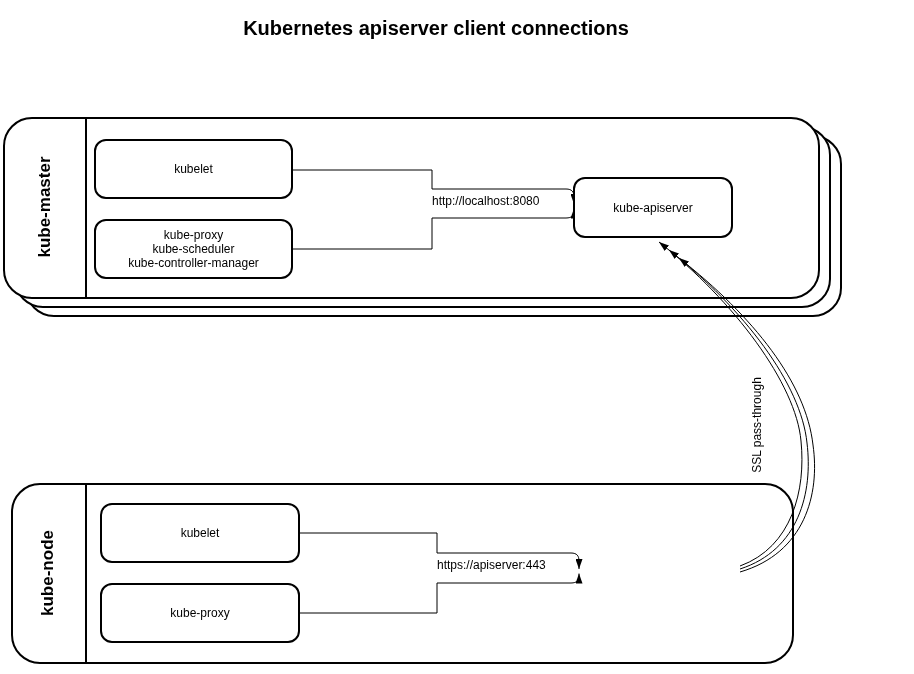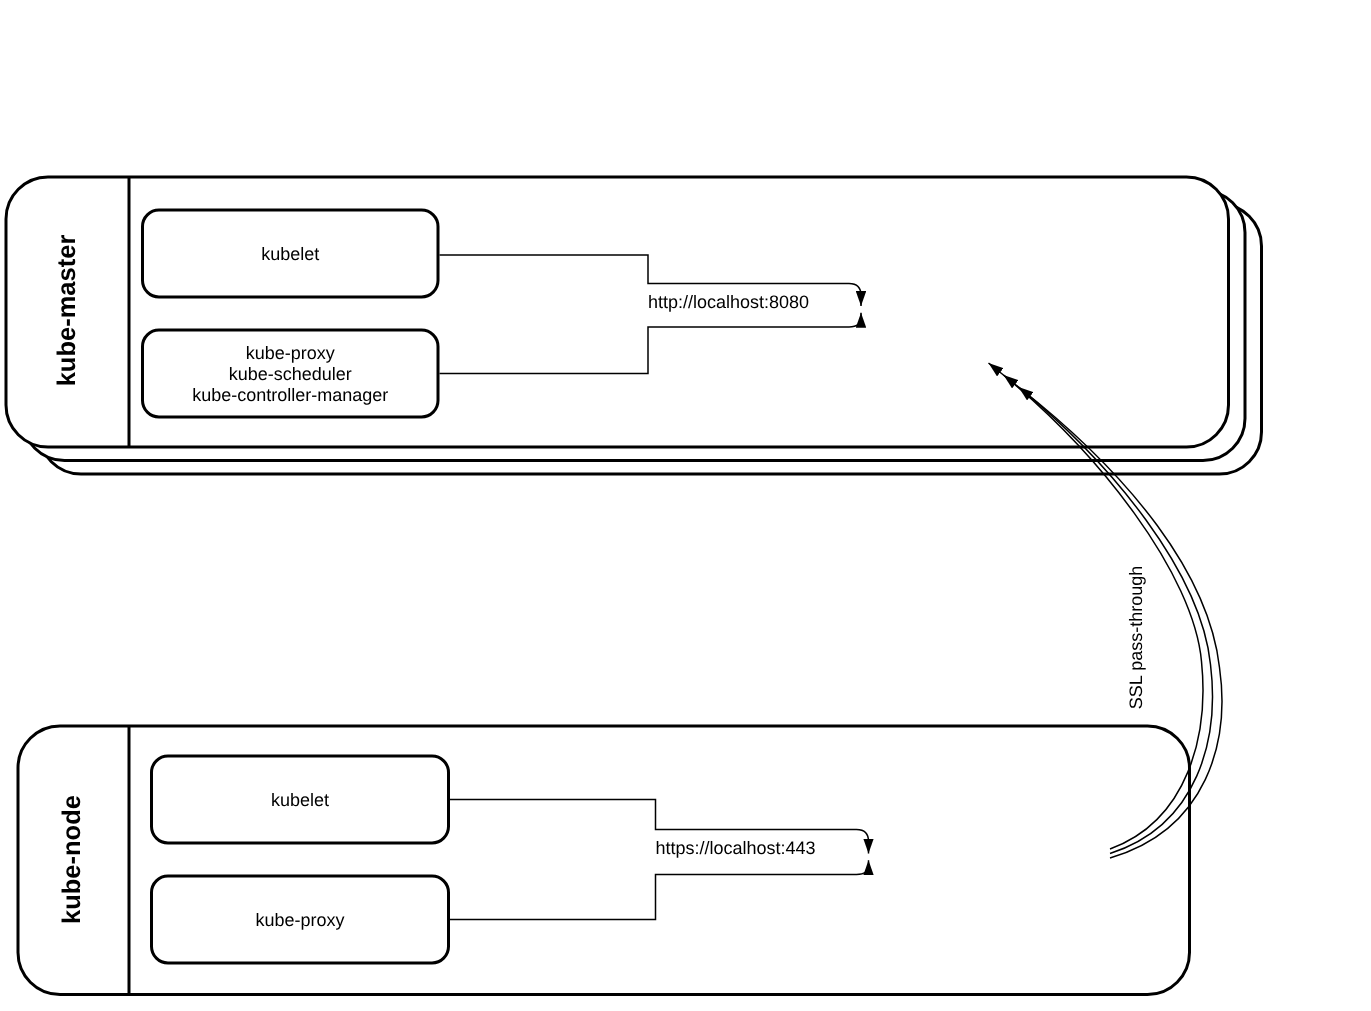--- a/index.html
+++ b/index.html
@@ -71,37 +71,41 @@
     <path d="M 300 533 H 437 V 553 H 571 C 577 553 579 556 579 561 L 579 569" fill="none" stroke="#000000" stroke-width="1" marker-end="url(#arr)"></path>
     <path d="M 300 613 H 437 V 583 H 571 C 577 583 579 580 579 577 L 579 573.5" fill="none" stroke="#000000" stroke-width="1" marker-end="url(#arr)"></path>
 
     <g>
       <path d="M 740 566 C 792 547, 806 490, 801 441 C 796 384, 734 301, 659 242" fill="none" stroke="#000000" stroke-width="1" marker-end="url(#arr)"></path>
       <path d="M 740 569 C 799 550, 813 492, 807 443 C 801 384, 744 309, 669 250" fill="none" stroke="#000000" stroke-width="1" marker-end="url(#arr)"></path>
       <path d="M 740 572 C 805 553, 820 494, 813 445 C 806 383, 754 317, 679 258" fill="none" stroke="#000000" stroke-width="1" marker-end="url(#arr)"></path>
     </g>
   </svg>
 
+  <div class="title">Kubernetes apiserver client connections</div>
 
   <div class="group-label lbl-master">kube-master</div>
   <div class="group-label lbl-node">kube-node</div>
 
   <div class="node-box box-master-kubelet">
     <span>kubelet</span>
   </div>
   <div class="node-box box-master-services">
     <span>kube-proxy</span>
     <span>kube-scheduler</span>
     <span>kube-controller-manager</span>
   </div>
+  <div class="node-box box-apiserver">
+    <span>kube-apiserver</span>
+  </div>
 
   <div class="node-box box-node-kubelet">
     <span>kubelet</span>
   </div>
   <div class="node-box box-node-proxy">
     <span>kube-proxy</span>
   </div>
 
   <div class="edge-label lbl-http">http://localhost:8080</div>
-  <div class="edge-label lbl-https">https://localhost:443</div>
+  <div class="edge-label lbl-https">https://apiserver:443</div>
   <div class="ssl-label">SSL pass-through</div>
 
 </div>
 
 </body></html>

